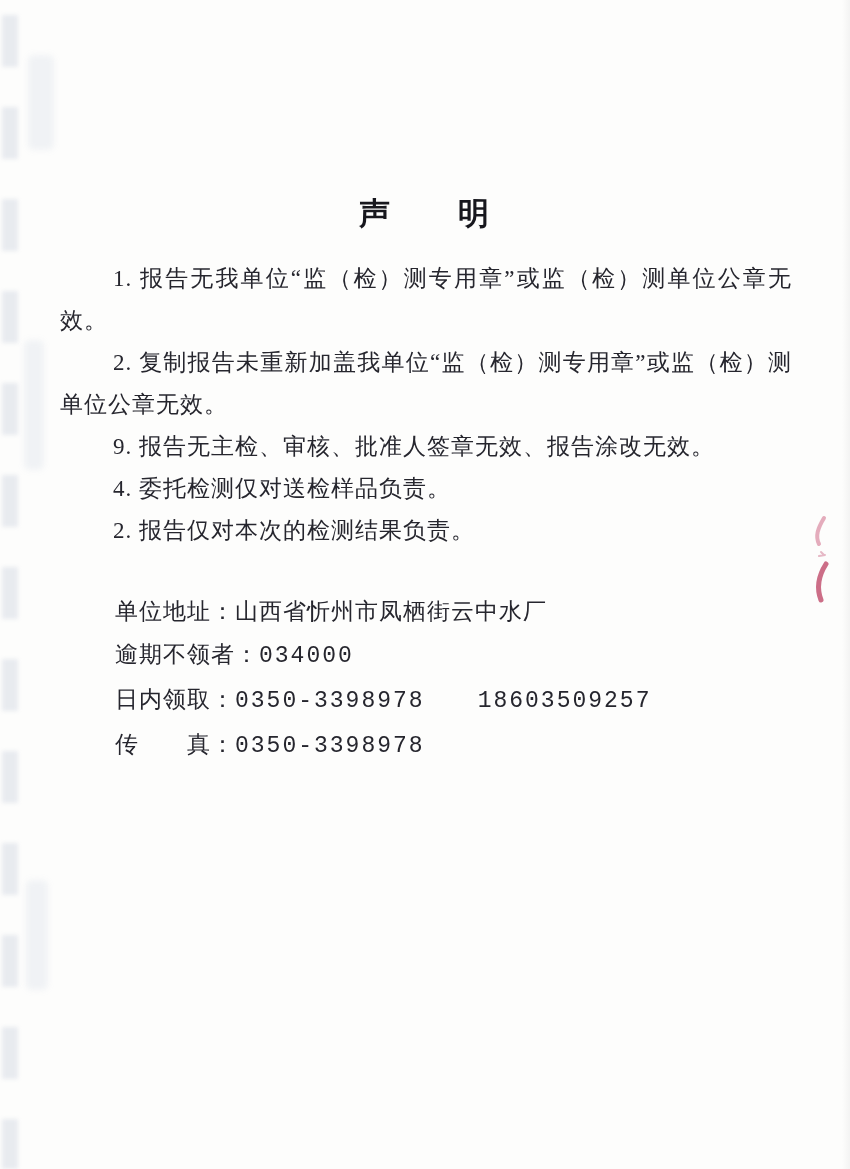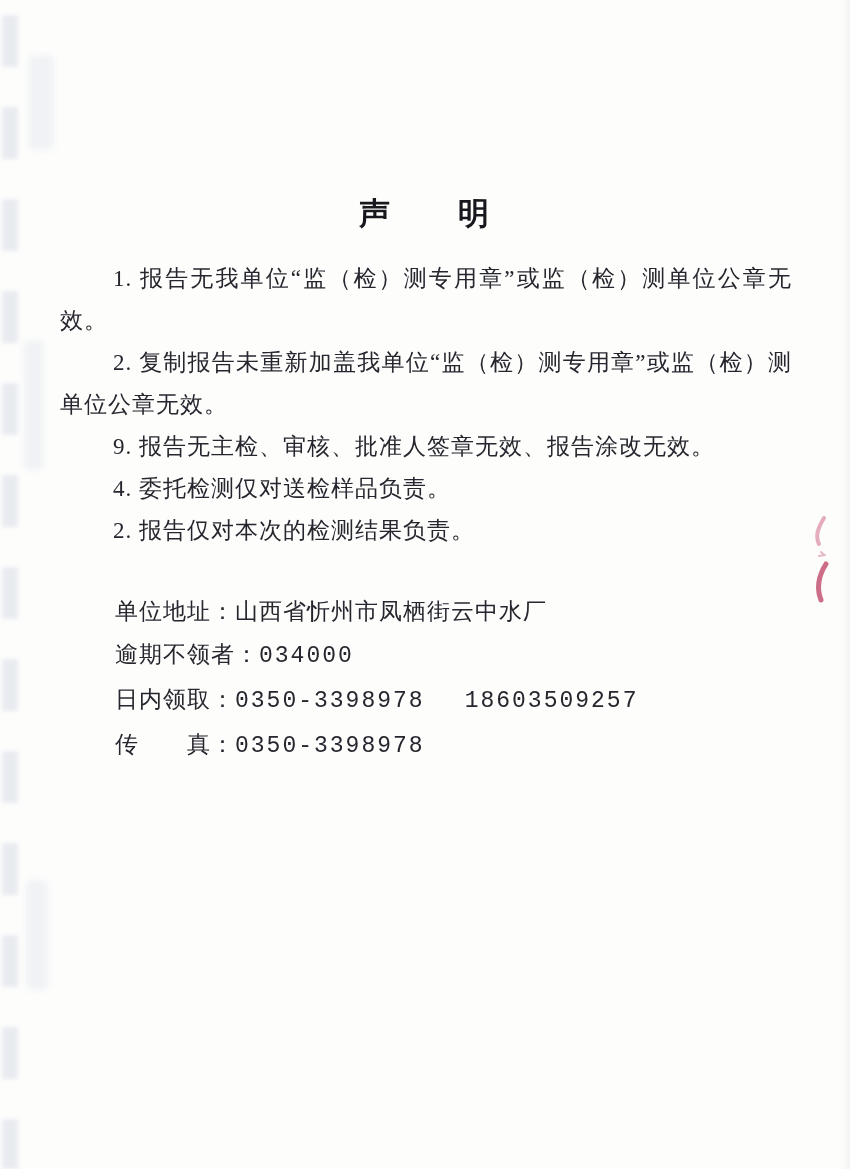--- a/index.html
+++ b/index.html
@@ -79,21 +79,21 @@
     margin: 38px 58px 0 115px;
     font-size: 23px;
     line-height: 43px;
     letter-spacing: 1px;
   }
   .contact .num {
     font-family: Liberation Mono, monospace;
     letter-spacing: 2px;
   }
   .contact .gap {
-    margin-left: 40px;
+    margin-left: 53px;
   }
 
   .red-mark {
     position: absolute;
     left: 808px;
     top: 512px;
     width: 26px;
     height: 100px;
   }
 </style>

